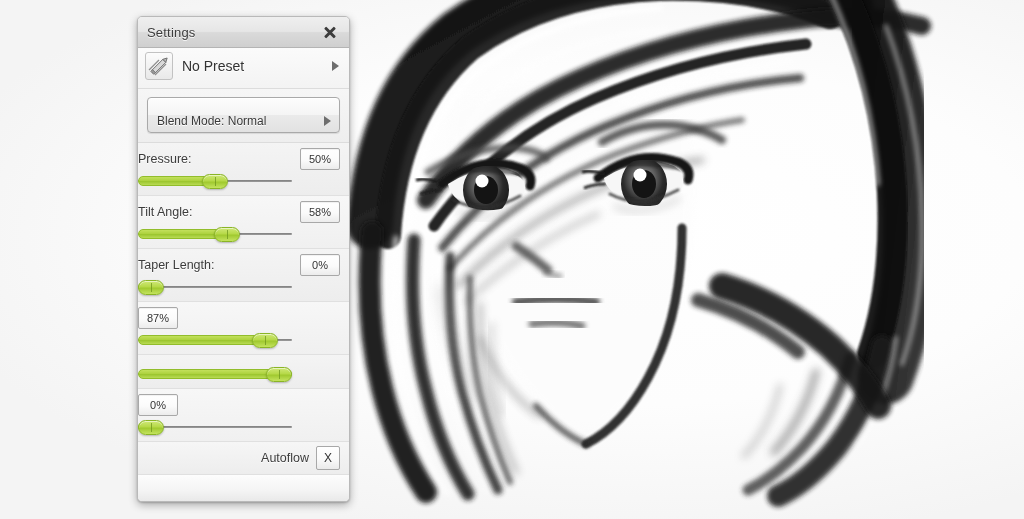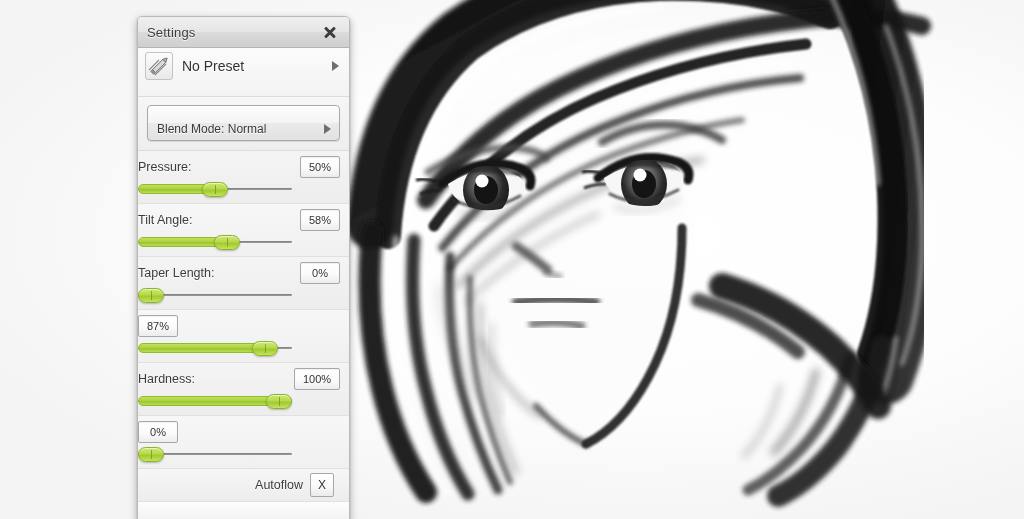--- a/index.html
+++ b/index.html
@@ -79,21 +79,21 @@
     border-radius: 1px;
   }
   .close-icon::before { transform: rotate(45deg); }
   .close-icon::after  { transform: rotate(-45deg); }
 
   
   .preset-row {
     display: flex;
     align-items: center;
     height: 36px;
-    padding: 0 8px 12px 7px;
+    padding: 0 8px 4px 7px;
     background: linear-gradient(to bottom, #fbfbfb 0%, #f3f3f3 100%);
     border-bottom: 1px solid #dcdcdc;
     cursor: pointer;
   }
   .preset-icon {
     width: 26px; height: 26px;
     border-radius: 3px;
     background: linear-gradient(to bottom, #fcfcfc, #e9e9e9);
     border: 1px solid #c2c2c2;
     position: relative;
@@ -224,21 +224,21 @@
     height: 9px;
     background: rgba(110,150,30,0.75);
   }
 
   
   .panel-footer {
     display: flex;
     align-items: center;
     justify-content: flex-end;
     height: 32px;
-    padding: 0 15px;
+    padding: 0 9px;
     background: linear-gradient(to bottom, #f6f6f6, #ededed);
     border-bottom: 1px solid #e0e0e0;
   }
   .autoflow-label {
     font-size: 12.5px;
     color: #3c3c3c;
     text-shadow: 0 1px 0 #fff;
     margin-right: 7px;
   }
   .autoflow-btn {
@@ -488,24 +488,20 @@
       <span class="value-box">87%</span>
     </div>
     <div class="track">
       <div class="track-bg"></div>
       <div class="track-fill" style="width:87%"></div>
       <div class="thumb" style="left:calc(87% - 20px)"></div>
     </div>
   </div>
 
   <div class="slider-row">
-    <div class="slider-top">
-      <span class="slider-label">Hardness:</span>
-      <span class="value-box wide">100%</span>
-    </div>
     <div class="track">
       <div class="track-bg"></div>
       <div class="track-fill" style="width:100%"></div>
       <div class="thumb" style="left:calc(100% - 26px)"></div>
     </div>
   </div>
 
   <div class="slider-row">
     <div class="slider-top">
       <span class="value-box">0%</span>

